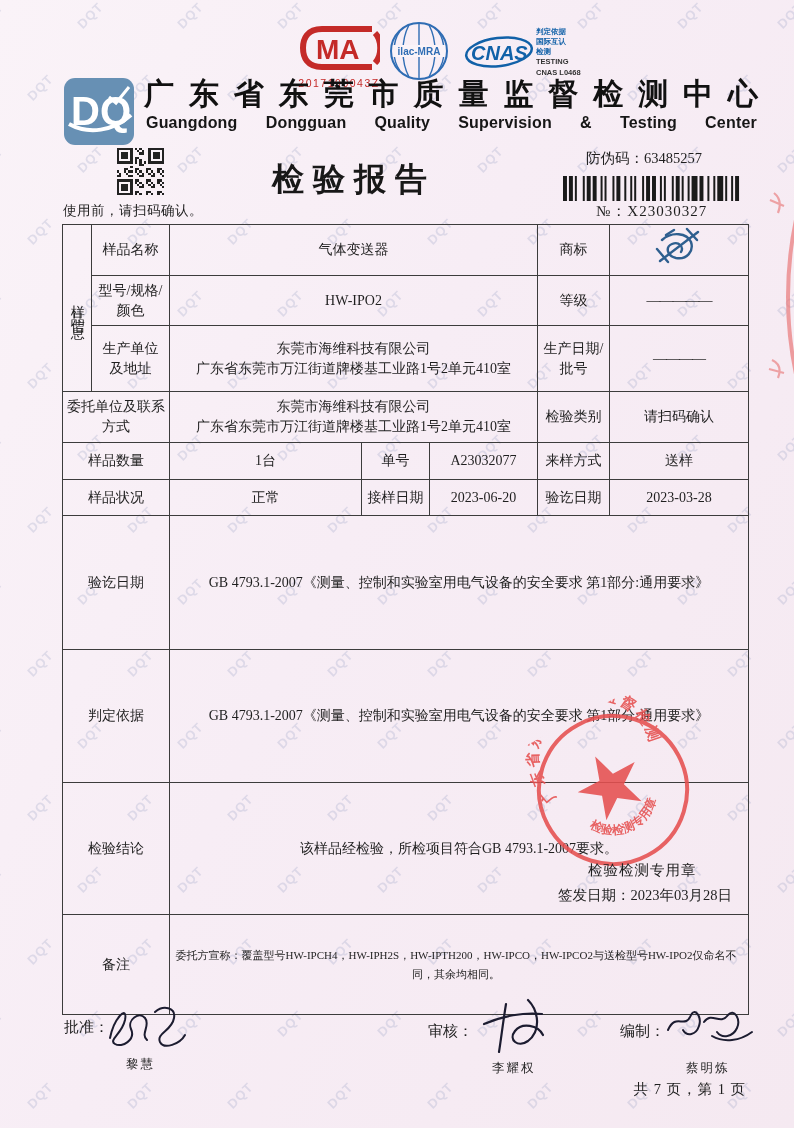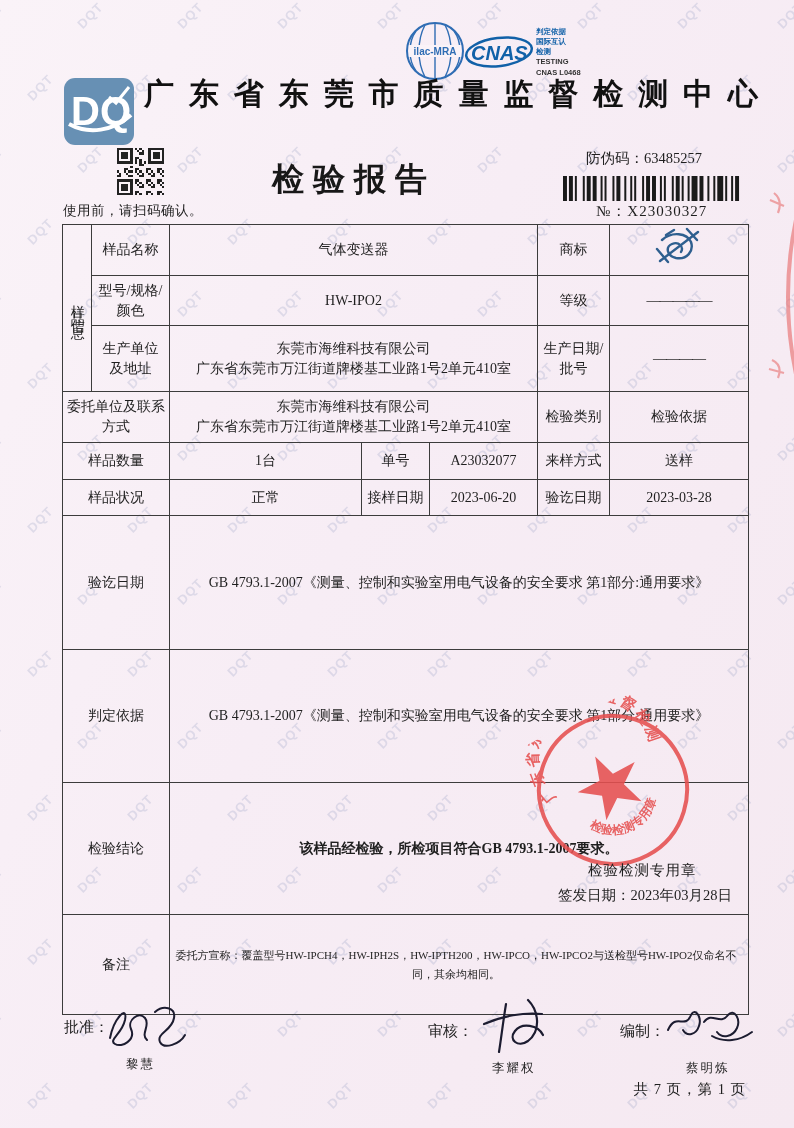--- a/index.html
+++ b/index.html
@@ -13,21 +13,21 @@
   .wm-layer { position:absolute; inset:0; z-index:0; pointer-events:none; }
   .wm { position:absolute; font-family:"Liberation Sans","DejaVu Sans",sans-serif;
         font-weight:bold; font-size:13px; color:rgba(120,135,180,0.20);
         transform:rotate(-45deg); letter-spacing:1px; }
   .layer { position:absolute; z-index:1; }
 
   
   .cma-box { left:296px; top:24px; width:86px; text-align:center; }
   .cma-num { color:#c42a28; font-size:10.5px; letter-spacing:1.5px;
              font-family:"Liberation Sans",sans-serif; margin-top:1px; }
-  .ilac-box { left:404px; top:20px;text-align:center; }
+  .ilac-box { left:388px; top:20px;text-align:center; }
   .cnas-box { left:464px; top:30px; }
   .cnas-side { left:536px; top:27px; font-family:"Liberation Sans",sans-serif;
                color:#1161a8; font-size:7.5px; line-height:1.35; font-weight:bold; }
   .cnas-side .dark { color:#333; }
 
   .dqt-logo { left:63px; top:77px; }
   .title-cn { left:144px; top:74px; width:614px; font-family:"Liberation Sans","DejaVu Sans",sans-serif;
               font-weight:bold; font-size:30px; color:#111; text-align:justify; text-align-last:justify; }
   .title-en { left:146px; top:114px; width:611px; font-family:"Liberation Sans","DejaVu Sans",sans-serif;
               font-weight:bold; font-size:16px; color:#161616; text-align:justify; text-align-last:justify;
@@ -46,21 +46,21 @@
   
   table.report { position:absolute; z-index:1; left:62px; top:224px; width:686px;
                  border-collapse:collapse; table-layout:fixed; }
   table.report td { border:1px solid #3c3c3c; font-size:14px; text-align:center;
                     vertical-align:middle; line-height:1.45; background:transparent;
                     padding:2px 4px; }
   table.report { border:1.5px solid #333; }
   td.vert { writing-mode:vertical-lr; text-orientation:upright; letter-spacing:7px;
             font-size:14px; padding:0; }
   td.left { text-align:left; padding-left:12px; }
-  td.top { vertical-align:top; padding-top:9px;font-weight:bold; }
+  td.top { vertical-align:top; padding-top:9px; }
   .dash { letter-spacing:-1px; color:#2a2a2a; }
 
   
   .stamp { left:533px; top:710px; width:160px; height:160px; transform:rotate(-28deg);
            opacity:0.88; z-index:2; pointer-events:none; }
   .stamp-caption { left:588px; top:861px; font-size:14.5px; letter-spacing:1px; z-index:2; }
   .issue-date { left:558px; top:886px; font-size:14.5px; z-index:2; }
   .edge-stamp { right:0; top:145px; width:30px; height:305px; overflow:hidden;
                 z-index:2; pointer-events:none; }
 
@@ -207,20 +207,28 @@
       <span class="wm" style="left: 25px; top: 1088px;">DQT</span>
       <span class="wm" style="left: 125px; top: 1088px;">DQT</span>
       <span class="wm" style="left: 225px; top: 1088px;">DQT</span>
       <span class="wm" style="left: 325px; top: 1088px;">DQT</span>
       <span class="wm" style="left: 425px; top: 1088px;">DQT</span>
       <span class="wm" style="left: 525px; top: 1088px;">DQT</span>
       <span class="wm" style="left: 625px; top: 1088px;">DQT</span>
       <span class="wm" style="left: 725px; top: 1088px;">DQT</span>
     </div>
 
+  <div class="layer cma-box">
+    <svg width="82" height="48" viewBox="0 0 82 48">
+      <path d="M74,5 H24 C9,5 5,15 5,24 C5,33 9,43 24,43 H74" fill="none" stroke="#c42a28" stroke-width="6"></path>
+      <path d="M77,9 C84,16 84,32 77,39" fill="none" stroke="#c42a28" stroke-width="6"></path>
+      <text x="18" y="35" font-family="Liberation Sans,sans-serif" font-weight="bold" font-size="28" fill="#c42a28">MA</text>
+    </svg>
+    <div class="cma-num">2017190043Z</div>
+  </div>
 
   <div class="layer ilac-box">
     <svg width="62" height="62" viewBox="0 0 62 62">
       <circle cx="31" cy="31" r="28" fill="none" stroke="#2f6db4" stroke-width="2"></circle>
       <path d="M31,3 V59 M21,5 C13,20 13,42 21,57 M41,5 C49,20 49,42 41,57 M12,11 C4,22 4,40 12,51 M50,11 C58,22 58,40 50,51" fill="none" stroke="#2f6db4" stroke-width="1.4"></path>
       <rect x="5" y="25" width="52" height="12" fill="#faf3f8"></rect>
       <text x="31" y="34.5" text-anchor="middle" font-family="Liberation Sans,sans-serif" font-weight="bold" font-size="10" fill="#2f6db4">ilac-MRA</text>
     </svg>
   </div>
 
@@ -240,20 +248,21 @@
 
   <div class="layer dqt-logo">
     <svg width="72" height="69" viewBox="0 0 72 69">
       <rect x="1" y="1" width="70" height="67" rx="11" fill="#6790b4"></rect>
       <text x="8" y="48" font-family="Liberation Sans,sans-serif" font-weight="bold" font-size="40" fill="#ffffff">DQ</text>
       <path d="M6,47 C26,58 50,54 68,38" fill="none" stroke="#ffffff" stroke-width="4"></path>
       <path d="M46,20 L53,26 L66,10" fill="none" stroke="#ffffff" stroke-width="3"></path>
     </svg>
   </div>
   <div class="layer title-cn">广东省东莞市质量监督检测中心</div>
+  <div class="layer title-en">Guangdong Dongguan Quality Supervision &amp; Testing Center</div>
 
   <div class="layer qr">
     <svg id="qr" width="47" height="47" viewBox="0 0 21 21" shape-rendering="crispEdges">
         <rect x="0" y="0" width="7" height="7" fill="#222"></rect>
         <rect x="1" y="1" width="5" height="5" fill="#faf3f8"></rect>
         <rect x="2" y="2" width="3" height="3" fill="#222"></rect>
         <rect x="14" y="0" width="7" height="7" fill="#222"></rect>
         <rect x="15" y="1" width="5" height="5" fill="#faf3f8"></rect>
         <rect x="16" y="2" width="3" height="3" fill="#222"></rect>
         <rect x="0" y="14" width="7" height="7" fill="#222"></rect>
@@ -429,21 +438,21 @@
       <td>生产日期/批号</td>
       <td class="dash">————</td>
     </tr>
     <tr style="height:51px">
       <td colspan="2">委托单位及联系方式</td>
       <td colspan="3">
         <div>东莞市海维科技有限公司</div>
         <div>广东省东莞市万江街道牌楼基工业路1号2单元410室</div>
       </td>
       <td>检验类别</td>
-      <td>检验依据</td>
+      <td>请扫码确认</td>
     </tr>
     <tr style="height:37px">
       <td colspan="2">样品数量</td>
       <td>1台</td>
       <td>单号</td>
       <td>A23032077</td>
       <td>来样方式</td>
       <td>送样</td>
     </tr>
     <tr style="height:36px">

